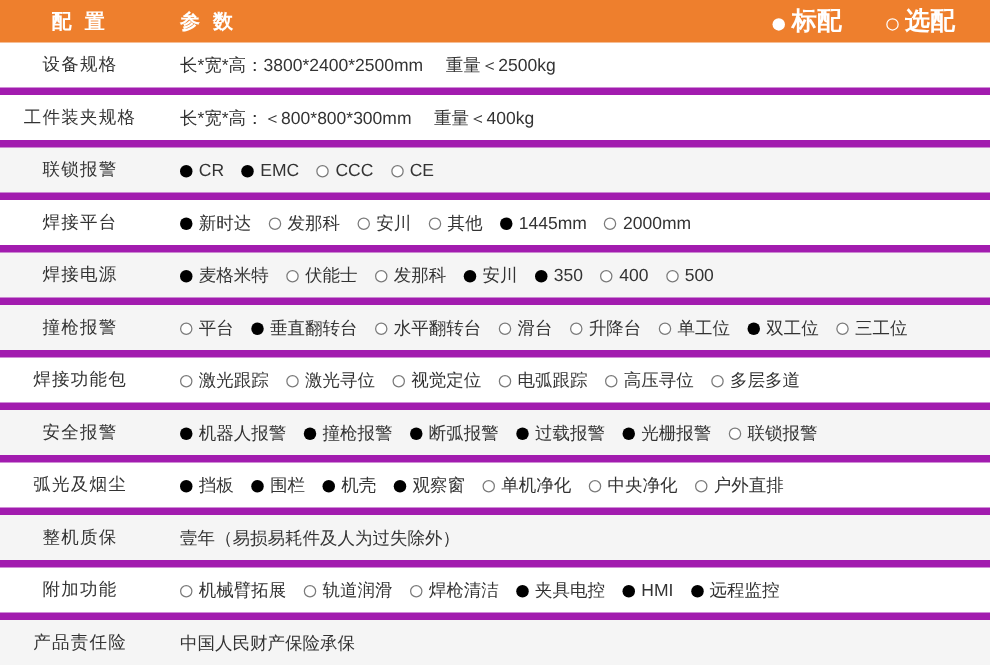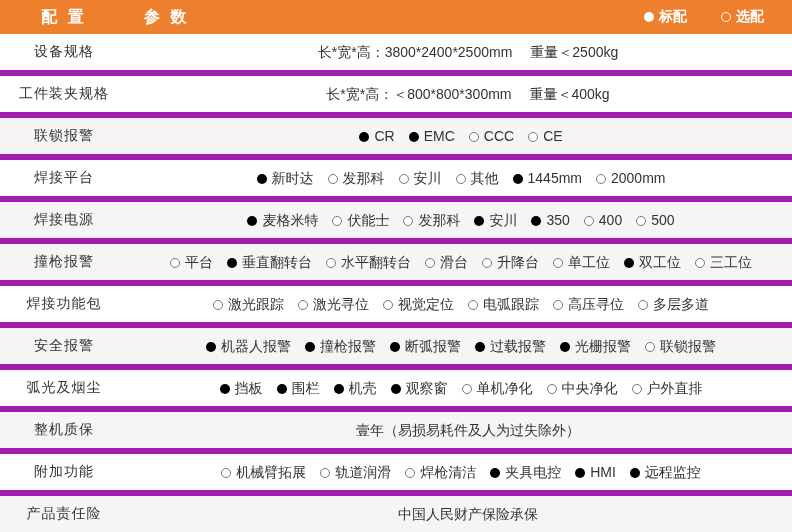--- a/index.html
+++ b/index.html
@@ -37,21 +37,21 @@
   thead th.th-value {
     text-align: left;
     padding-left: 16px;
     position: relative;
   }
   .legend {
     position: absolute;
     right: 14px;
     top: 50%;
     transform: translateY(-50%);
-    font-size: 14px;
+    font-size: 20px;
     font-weight: bold;
     letter-spacing: 0;
     white-space: nowrap;
     text-align: center;
   }
   .legend .opt { margin-left: 16px; }
 
   tbody td {
     height: 36px;
     padding: 0;
@@ -60,21 +60,21 @@
     vertical-align: middle;
     border-bottom: 6px solid #a21caf;
   }
   tbody tr:first-child td { border-top: none; }
   tbody td.label {
     text-align: center;
     color: #333333;
     letter-spacing: 1px;
   }
   tbody td.value {
-    text-align: center;
+    text-align: left;
     padding-left: 16px;
     line-height: 1.5;
   }
   tbody tr.alt td {
     background: #f5f5f5;
   }
   .gap { display: inline-block; width: 18px; }
 
   
   .mk {

